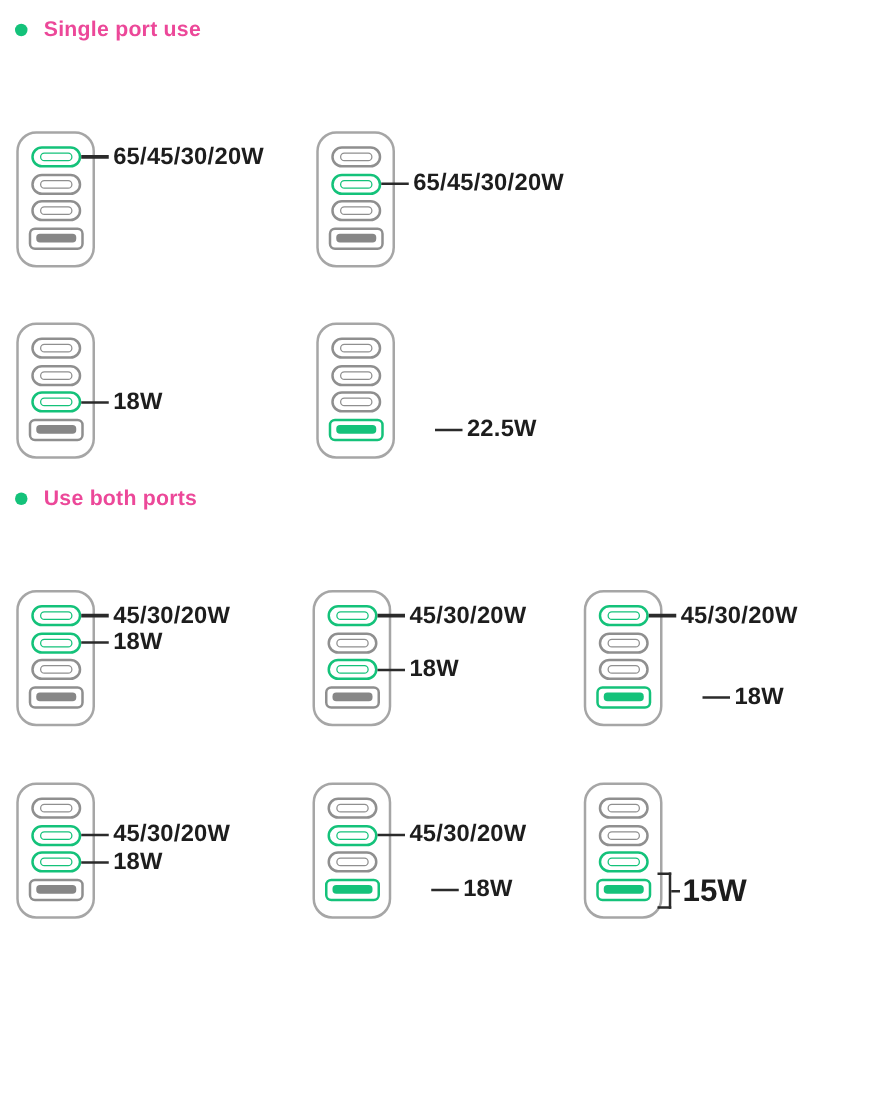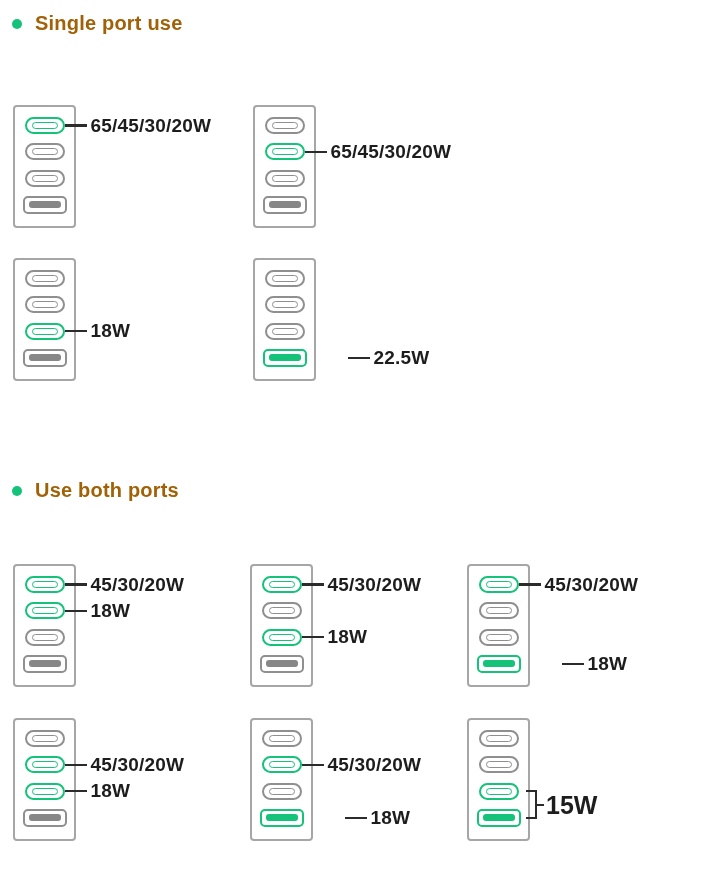--- a/index.html
+++ b/index.html
@@ -12,40 +12,40 @@
   }
   .section-header {
     display: flex; align-items: center; gap: 13px;
     padding-left: 12px;
   }
   .bullet {
     width: 10px; height: 10px; border-radius: 50%;
     background: #14c27a; flex: 0 0 auto;
   }
   .section-title {
-    font-size: 20px; font-weight: 800; color: #a16207;
+    font-size: 17px; font-weight: 800; color: #ec4899;
     letter-spacing: 0.2px; line-height: 35px;
   }
   .sec0 .section-header { padding-top: 6px; }
   .sec0 .grid { margin-top: 64px; }
-  .sec1 .section-header { margin-top: 92px; }
+  .sec1 .section-header { }
   .sec1 .grid { margin-top: 56px; text-align: center; }
 
   .row { display: flex; padding-left: 13px; }
   .sec0 .row + .row { margin-top: 30px; }
   .sec1 .row + .row { margin-top: 31px; }
   .sec0 .cell { width: 240px; flex: 0 0 auto; }
   .sec1 .cell:nth-child(1) { width: 237px; flex: 0 0 auto; }
   .sec1 .cell:nth-child(2) { width: 217px; flex: 0 0 auto; }
 
   .charger { position: relative; width: 63px; height: 123px; }
   .charger-body {
     position: relative; box-sizing: border-box;
-    width: 63px; height: 123px;
-    border: 2.5px solid #a6a6a6; border-radius: 4px;
+    width: 63px; height: 109px;
+    border: 2.5px solid #a6a6a6; border-radius: 16px;
     display: flex; flex-direction: column;
     justify-content: space-between;
     padding: 10px 0 12px;
     background: #fff;
   }
   .port-row { position: relative; display: flex; justify-content: center; }
   .port-c {
     box-sizing: border-box; width: 40px; height: 17px;
     border: 2.5px solid #8f8f8f; border-radius: 9px;
     display: flex; align-items: center; justify-content: center;

